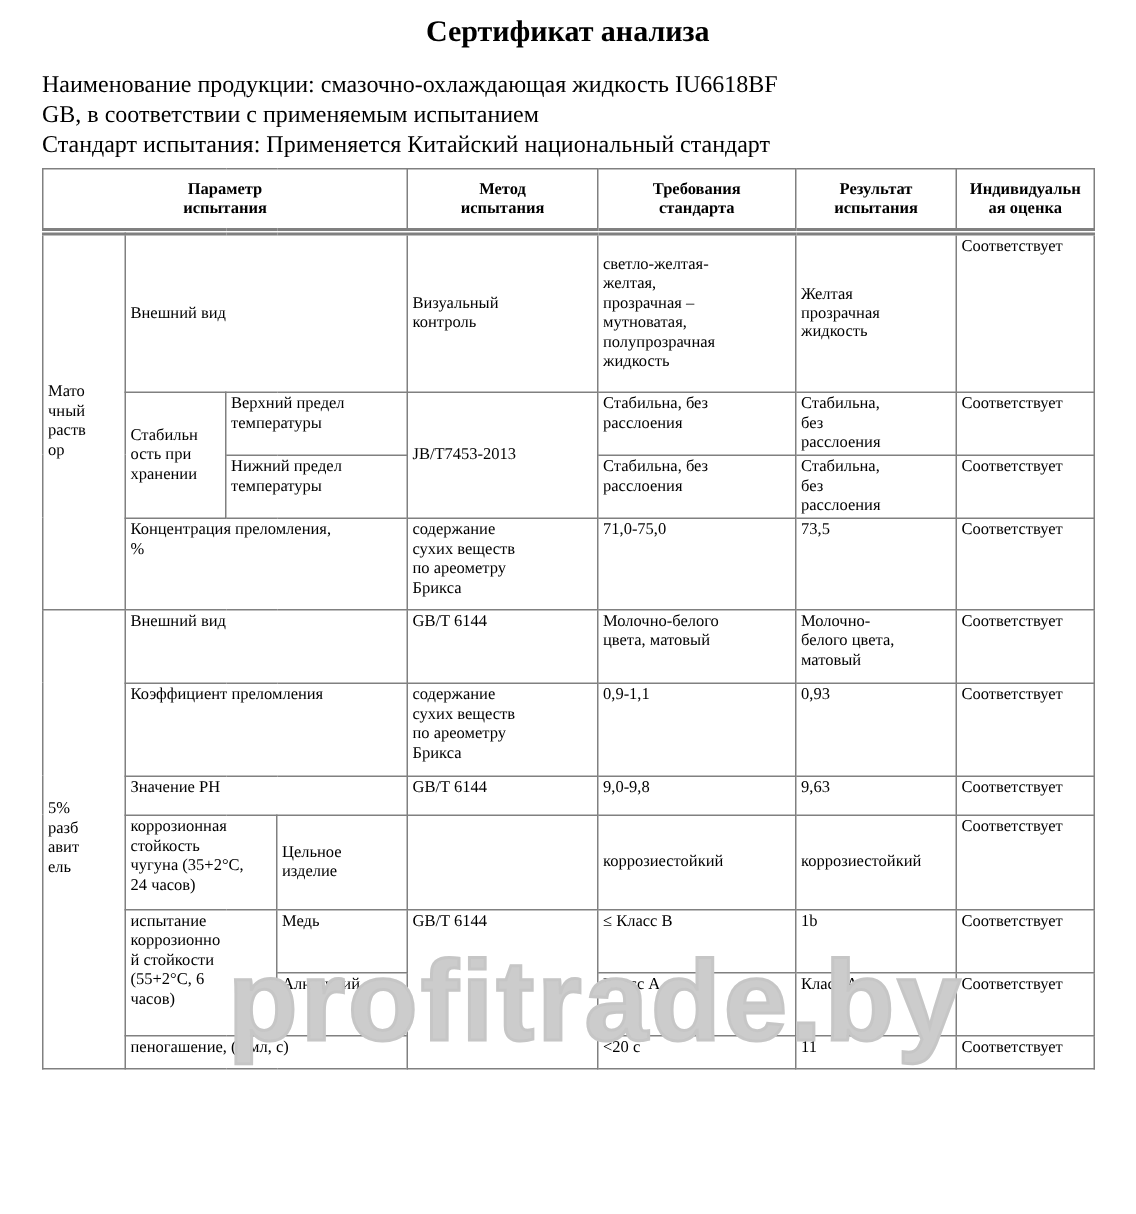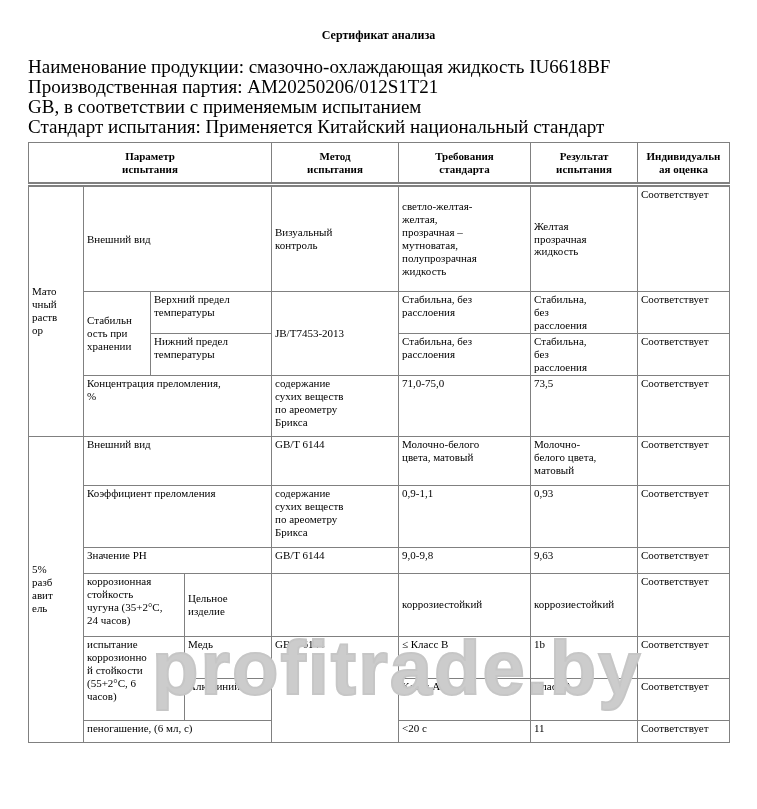--- a/index.html
+++ b/index.html
@@ -1,22 +1,22 @@
 <!DOCTYPE html>
 <html><head>
 <meta charset="utf-8">
 <style>
   html,body { margin:0; padding:0; }
   body {
     width:757px; height:809px; background:#ffffff; color:#000;
     font-family:"Liberation Serif","DejaVu Serif",serif;
     position:relative; overflow:hidden;
   }
-  .title { text-align:center; font-weight:bold; font-size:12px; padding-top:28px; }
-  .info  { margin:14px 0 0 28px; font-size:19px; line-height:20px; }
+  .title { text-align:center; font-weight:bold; font-size:20px; padding-top:10px; }
+  .info  { margin:14px 0 0 28px; font-size:16px; line-height:20px; }
   .info div { white-space:pre; }
 
   table {
     border-collapse:collapse; table-layout:fixed;
     margin:5px 0 0 28px; width:701px;
     font-size:11px; line-height:1.18;
   }
   td {
     border:1px solid #808080; padding:1px 3px;
     vertical-align:top; text-align:left;
@@ -39,21 +39,20 @@
     pointer-events:none; white-space:nowrap;
   }
 </style>
 </head>
 <body>
 
 <div class="title">Сертификат анализа</div>
 
 <div class="info">
   <div>Наименование продукции: смазочно-охлаждающая жидкость IU6618BF</div>
-  <div>Производственная партия: AM20250206/012S1T21</div>
   <div>GB, в соответствии с применяемым испытанием</div>
   <div>Стандарт испытания: Применяется Китайский национальный стандарт</div>
 </div>
 
 <table>
   <colgroup>
     <col style="width:55px">
       <col style="width:67px">
       <col style="width:34px">
       <col style="width:87px">

